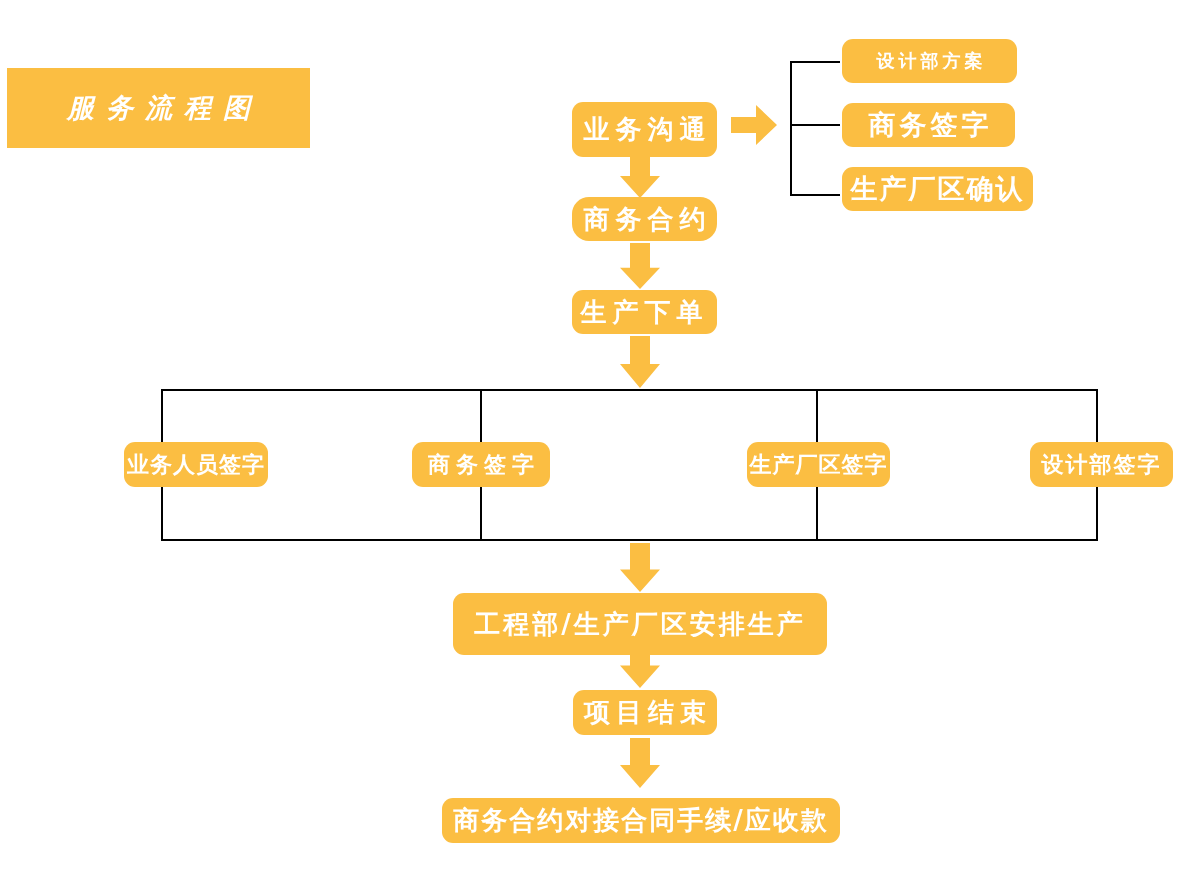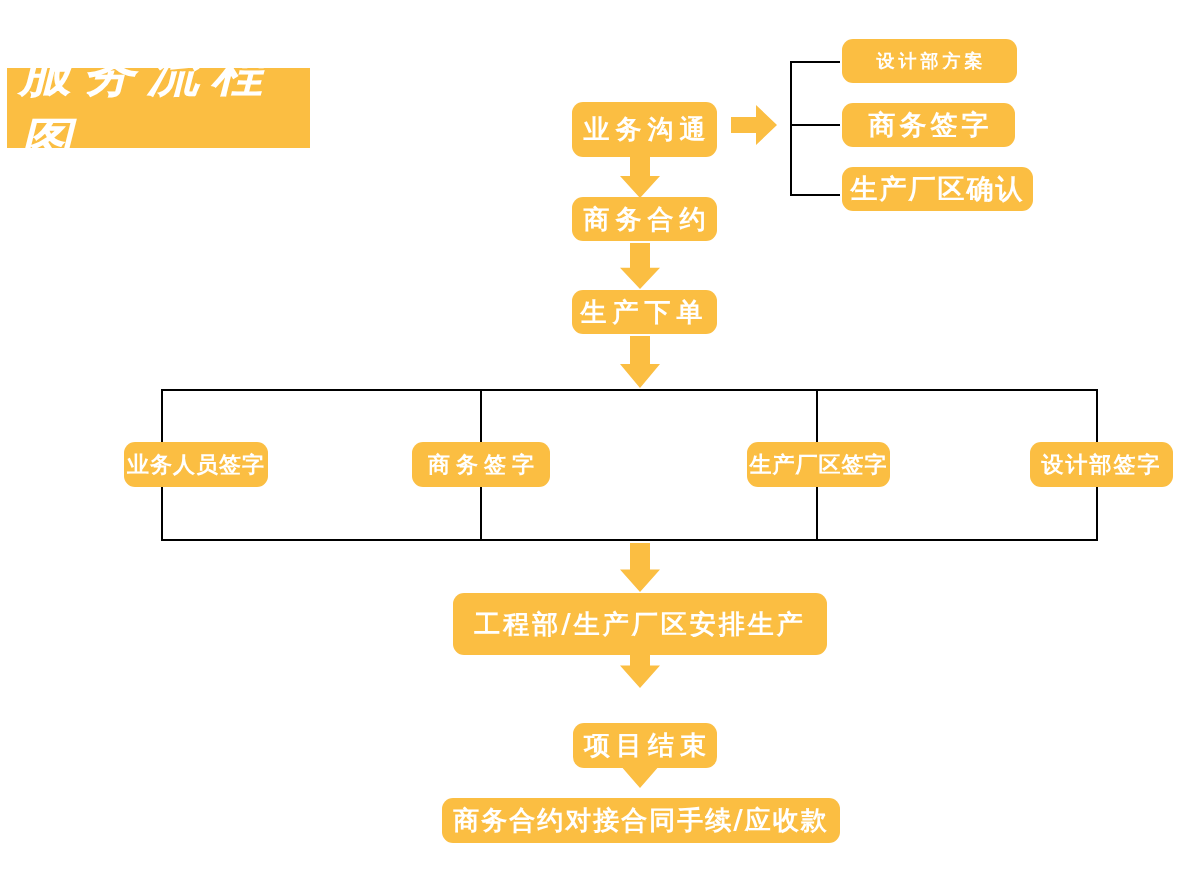--- a/index.html
+++ b/index.html
@@ -25,44 +25,44 @@
     white-space: nowrap;
   }
   .title-box {
     position: absolute;
     left: 7px; top: 68px;
     width: 303px; height: 80px;
     background: var(--accent);
     color: var(--node-text);
     font-weight: bold;
     font-style: italic;
-    font-size: 52px;
+    font-size: 27px;
     letter-spacing: 12px;
     display: flex;
     align-items: center;
     justify-content: center;
     padding-left: 12px;
   }
   .arrow { position: absolute; }
   .arrow svg { display: block; width: 100%; height: 100%; }
   .arrow polygon { fill: var(--accent); }
 
   
   .n-start  { left: 572px; top: 102px; width: 145px; height: 55px; font-size: 26px; letter-spacing: 6px; padding-left: 6px; }
   .n-b1     { left: 842px; top:  39px; width: 175px; height: 44px; font-size: 18px; letter-spacing: 4px; padding-left: 4px; }
   .n-b2     { left: 842px; top: 103px; width: 173px; height: 44px; font-size: 27px; letter-spacing: 4px; padding-left: 4px; }
   .n-b3     { left: 842px; top: 167px; width: 191px; height: 44px; font-size: 27px; letter-spacing: 2px; }
-  .n-step2  { left: 572px; top: 197px; width: 145px; height: 44px; font-size: 26px; letter-spacing: 6px; padding-left: 6px; }
+  .n-step2  { left: 572px; top: 197px; width: 145px; height: 44px; font-size: 26px; letter-spacing: 6px; padding-left: 6px; border-radius: 17px; }
   .n-step3  { left: 572px; top: 290px; width: 145px; height: 44px; font-size: 26px; letter-spacing: 6px; padding-left: 0; }
   .n-s1     { left:   93px; top: 442px; width: 144px; height: 45px; font-size: 22px; letter-spacing: 1px; margin-left: 31px; }
   .n-s2     { left:  412px; top: 442px; width: 138px; height: 45px; font-size: 22px; letter-spacing: 6px; padding-left: 6px; }
   .n-s3     { left:  747px; top: 442px; width: 143px; height: 45px; font-size: 22px; letter-spacing: 1px; }
   .n-s4     { left: 1030px; top: 442px; width: 143px; height: 45px; font-size: 22px; letter-spacing: 2px; }
   .n-step4  { left: 453px; top: 593px; width: 374px; height: 62px; font-size: 26px; letter-spacing: 3px; }
-  .n-step5  { left: 573px; top: 690px; width: 144px; height: 45px; font-size: 26px; letter-spacing: 6px; padding-left: 6px; margin-top: 33px; }
+  .n-step5  { left: 573px; top: 690px; width: 144px; height: 45px; font-size: 26px; letter-spacing: 6px; padding-left: 6px; }
   .n-step6  { left: 442px; top: 798px; width: 398px; height: 45px; font-size: 26px; letter-spacing: 2px; }
 
   
   .a-d1 { left: 620px; top: 150px; width: 40px; height: 48px; }
   .a-d2 { left: 620px; top: 243px; width: 40px; height: 46px; }
   .a-d3 { left: 620px; top: 336px; width: 40px; height: 52px; }
   .a-d4 { left: 620px; top: 543px; width: 40px; height: 49px; }
   .a-d5 { left: 620px; top: 639px; width: 40px; height: 49px; }
   .a-d6 { left: 620px; top: 738px; width: 40px; height: 50px; }
   .a-right { left: 731px; top: 105px; width: 46px; height: 40px; }

